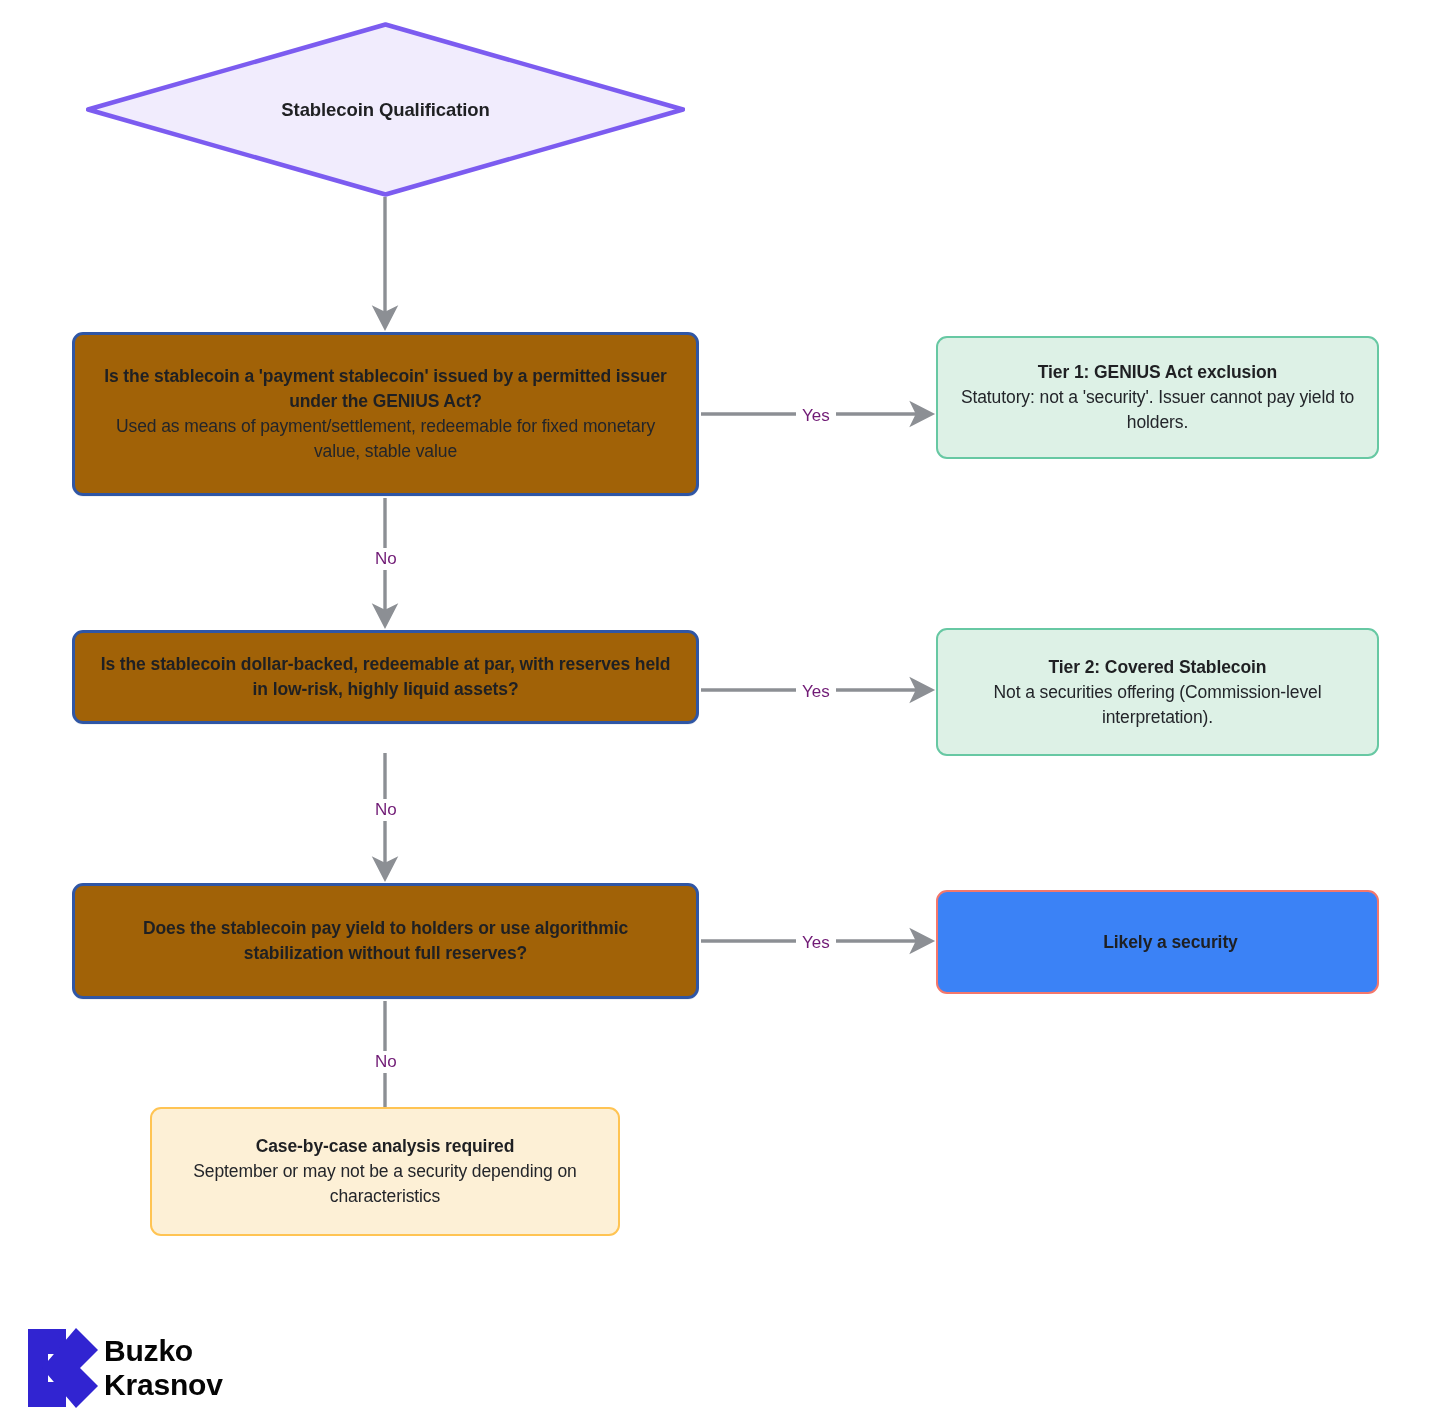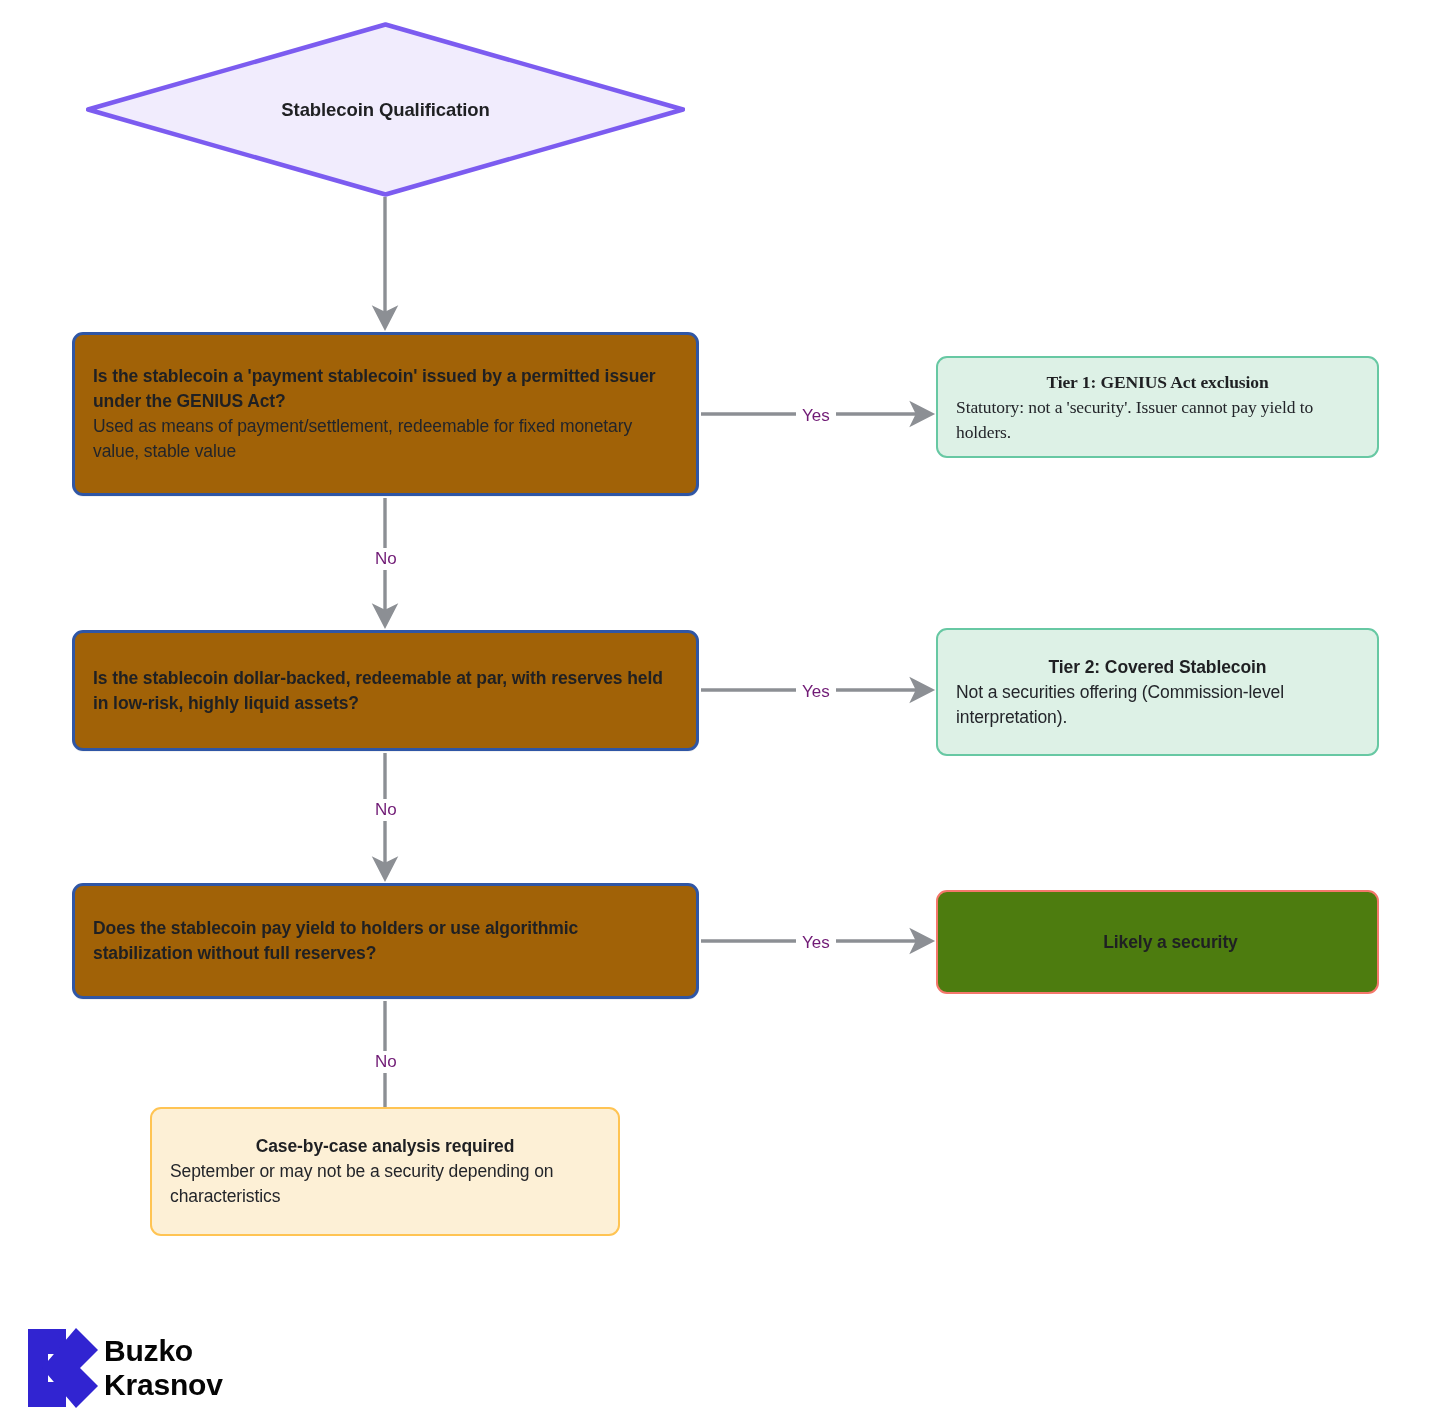--- a/index.html
+++ b/index.html
@@ -30,21 +30,21 @@
   }
 
   
   .node {
     position: absolute;
     box-sizing: border-box;
     display: flex;
     flex-direction: column;
     align-items: center;
     justify-content: center;
-    text-align: left;
+    text-align: center;
     color: #1f2023;
     z-index: 3;
   }
   .node .title {
     font-weight: bold;
     font-size: 17.5px;
     line-height: 25px;
     letter-spacing: -0.1px;
   }
   .node .sub {
@@ -85,36 +85,36 @@
     border-color: #2f56a5;
     border-width: 3px;
     box-shadow: 0 1px 0 rgba(0,0,0,0.05);
   }
   .outcome-green {
     background: #ddf1e6;
     border-color: #67c8a3;
     border-width: 2.5px;
   }
   .outcome-red {
-    background: #4d7c0f;
+    background: #3b82f6;
     border-color: #f4776b;
     border-width: 2.5px;
     padding-left: 44px;
   }
   .outcome-amber {
     background: #fdf0d6;
     border-color: #ffc453;
     border-width: 2.5px;
   }
 
   #q1-node { left: 72px; top: 332px; width: 627px; height: 164px; }
-  #q2-node { left: 72px; top: 630px; width: 627px; height: 121px; }
+  #q2-node { left: 72px; top: 630px; width: 627px; height: 94px; }
   #q3-node { left: 72px; top: 883px; width: 627px; height: 116px; }
 
-  #tier1-node { left: 936px; top: 356px; width: 443px; height: 102px; font-family: Liberation Serif, serif; }
+  #tier1-node { left: 936px; top: 336px; width: 443px; height: 123px; }
   #tier2-node { left: 936px; top: 628px; width: 443px; height: 128px; }
   #security-node { left: 936px; top: 890px; width: 443px; height: 104px; }
   #casebycase-node { left: 150px; top: 1107px; width: 470px; height: 129px; }
 
   
   .edge-label {
     position: absolute;
     z-index: 4;
     background: #ffffff;
     color: #701a75;

